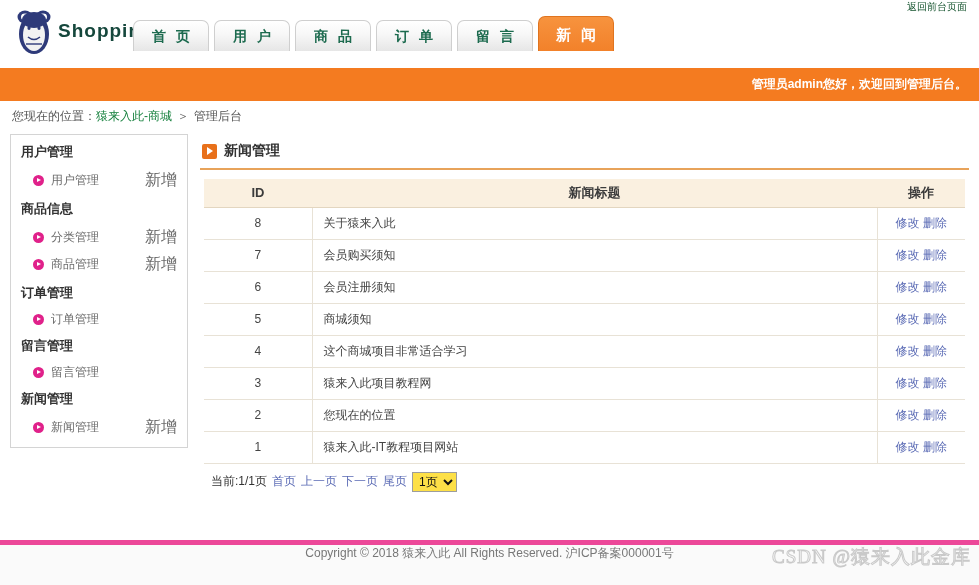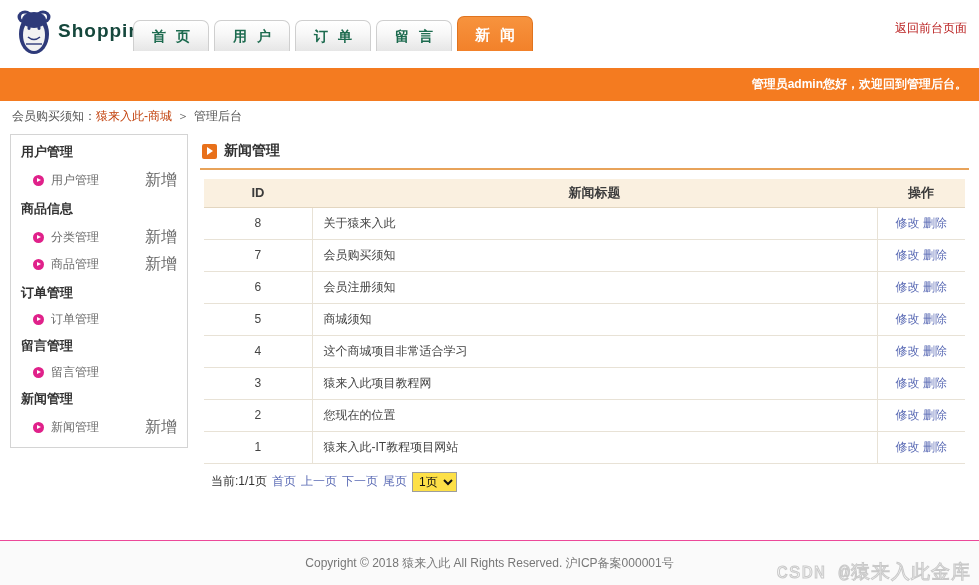--- a/index.html
+++ b/index.html
@@ -37,23 +37,23 @@
     font-family: Liberation Sans, sans-serif;
     font-weight: bold;
     font-size: 19px;
     color: #15473c;
     letter-spacing: 1px;
     padding-bottom: 2px;
   }
 
   .front-link {
     position: absolute;
-    right: 12px; top: 20px;
-    font-size: 12px;
-    color: #b91c1c;
+    right: 12px; top: 0;
+    font-size: 10px;
+    color: #14532d;
     text-decoration: none;
   }
 
   
   .tabs {
     position: absolute;
     left: 133px; bottom: 17px;
     display: flex;
     align-items: flex-end;
     gap: 5px;
@@ -105,21 +105,21 @@
   
   .breadcrumb {
     height: 30px;
     display: flex;
     align-items: center;
     padding-left: 12px;
     font-size: 12px;
     color: #555;
   }
   .breadcrumb .bc-link {
-    color: #c2410c;
+    color: #15803d;
     text-decoration: none;
   }
   .breadcrumb .bc-sep { margin: 0 5px; color: #666; }
 
   
   .layout {
     display: flex;
     align-items: flex-start;
     padding: 3px 10px 0 10px;
     gap: 12px;
@@ -273,39 +273,39 @@
     padding: 1px 2px;
     height: 20px;
     color: #111;
   }
 
   
   .footer {
     position: absolute;
     left: 0; right: 0; bottom: 0;
     height: 45px;
-    border-top: 1px solid #ec4899;
+    border-top: 5px solid #ec4899;
     background: #fafafa;
     display: flex;
-    align-items: center;
+    align-items: flex-start;
     justify-content: center;
   }
   .footer-text {
     font-size: 12px;
     color: #777;
   }
   .watermark {
     position: absolute;
     right: 8px;
-    bottom: 0;
+    bottom: 15px;
     font-size: 19px;
     color: transparent;
     -webkit-text-stroke: 1px #c9c9c9;
     letter-spacing: 1px;
-    font-family: Liberation Mono, monospace;
+    font-family: Liberation Serif, serif;
     pointer-events: none;
   }
 </style>
 </head>
 <body>
 
 <div class="header">
 
   <div class="logo-wrap">
     <div class="logo-mark">
@@ -325,32 +325,33 @@
       </svg>
     </div>
     <div class="logo-text">Shopping</div>
   </div>
 
   <a class="front-link">返回前台页面</a>
 
   <div class="tabs">
     <a class="tab">首 页</a>
     <a class="tab">用 户</a>
+    <a class="tab">商 品</a>
     <a class="tab">订 单</a>
     <a class="tab">留 言</a>
     <a class="tab active">新 闻</a>
   </div>
 </div>
 
 <div class="welcome-bar">
   <div class="welcome-text">管理员admin您好，欢迎回到管理后台。</div>
 </div>
 
 <div class="breadcrumb">
-  <span>会员购买须知：</span>
+  <span>您现在的位置：</span>
   <a class="bc-link">猿来入此-商城</a>
   <span class="bc-sep">＞</span>
   <span>管理后台</span>
 </div>
 
 <div class="layout">
 
   <div class="sidebar">
 
     <div class="side-group-title">用户管理</div>

